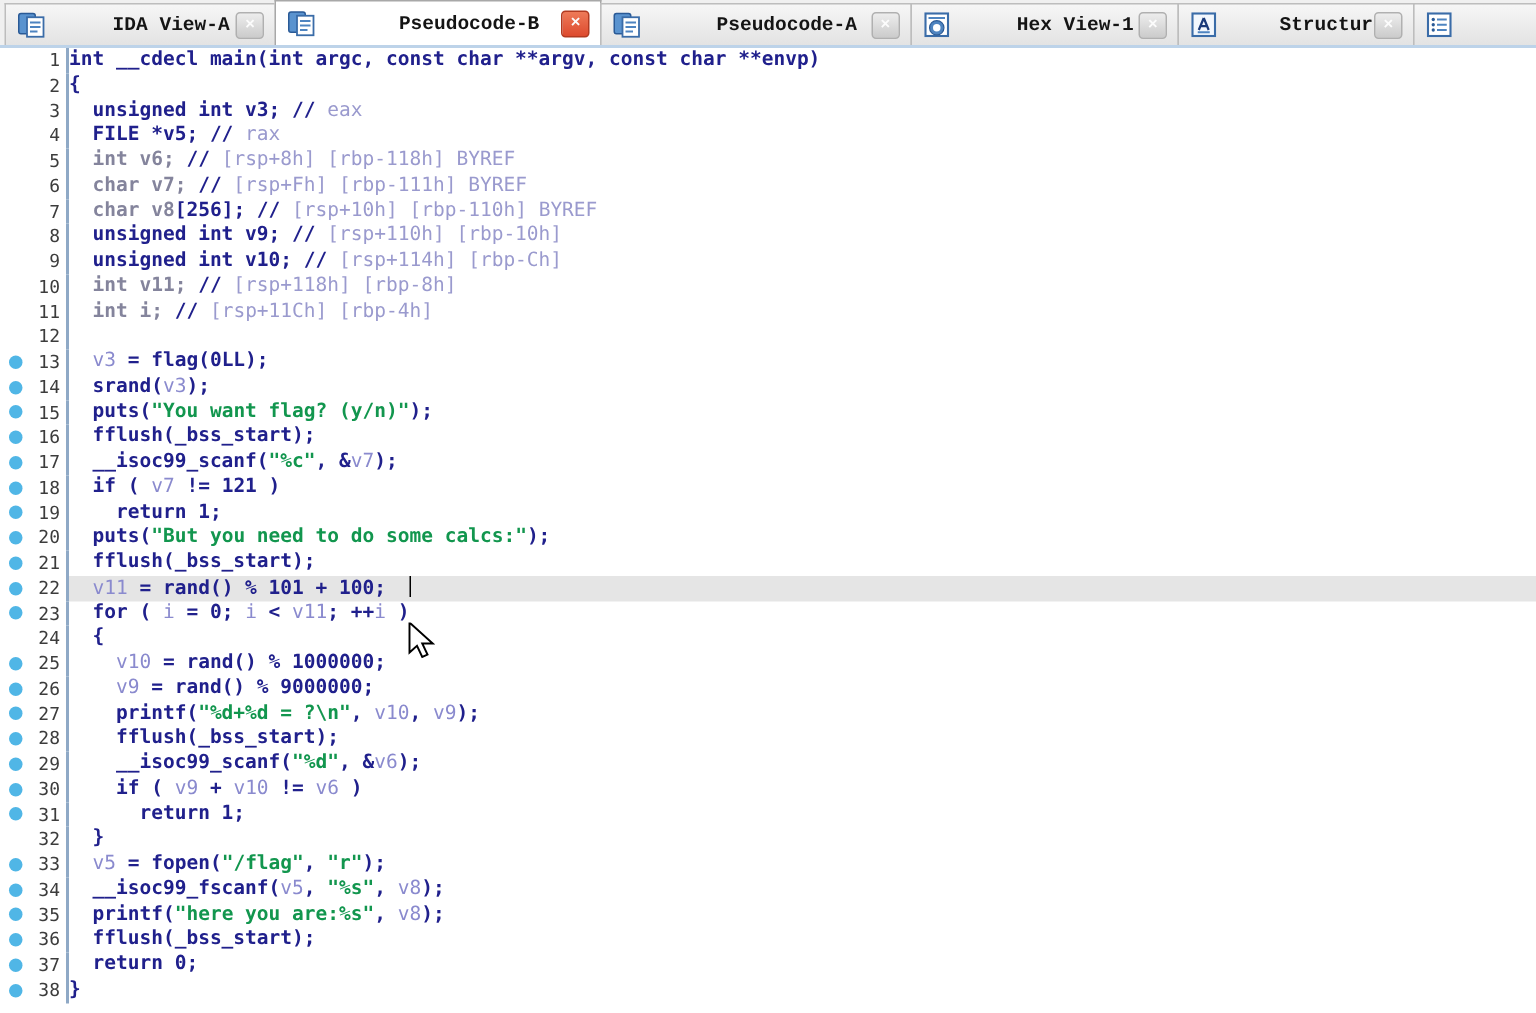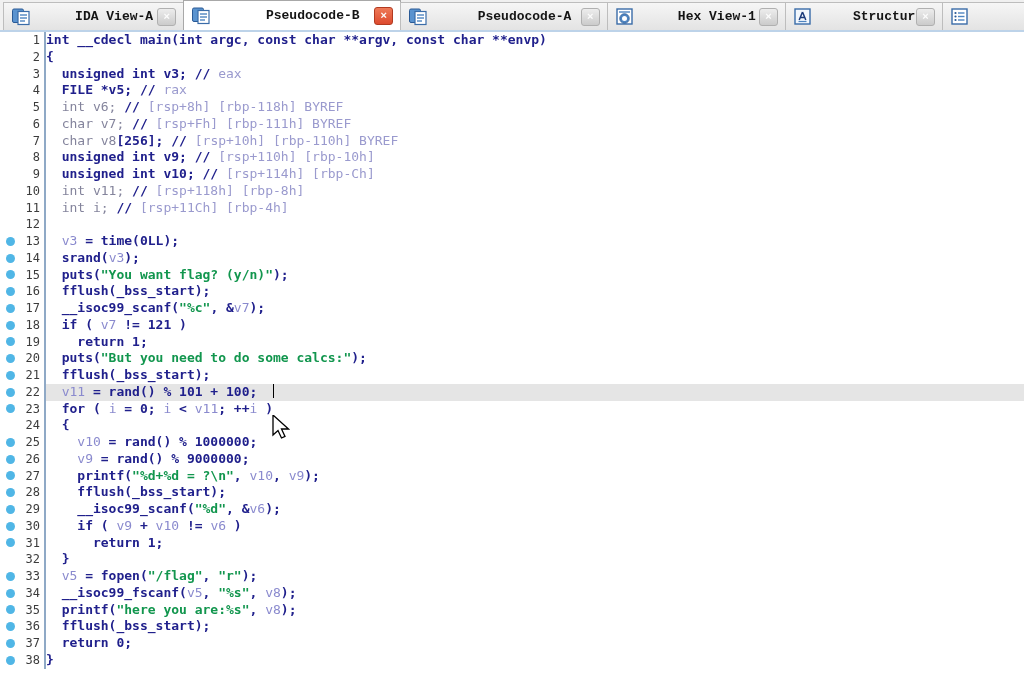--- a/index.html
+++ b/index.html
@@ -28,21 +28,21 @@
   .row{display:flex;height:16.75px;line-height:16.75px;}
   .gutter{width:44px;flex:none;position:relative;border-right:2px solid var(--gutter);}
   .dot{position:absolute;left:6px;top:50%;margin-top:-4.5px;width:9px;height:9px;
        border-radius:50%;background:var(--dot);}
   .num{position:absolute;right:4px;top:0;font-size:12px;font-weight:normal;color:var(--num);}
   .code{flex:1;white-space:pre;font-size:13px;font-weight:bold;color:var(--kw);}
   .code.hl{background:var(--hl);}
   .seg-kw{color:var(--kw);}
   .seg-var{color:var(--var);font-weight:normal;}
   .seg-com{color:var(--com);font-weight:normal;}
-  .seg-gray{color:var(--gray);font-weight:normal;margin-top:48px;}
+  .seg-gray{color:var(--gray);font-weight:bold;margin-top:48px;}
   .seg-str{color:var(--str);}
   .caret{display:inline-block;width:1.5px;height:14px;background:#000;vertical-align:-2px;}
   .mouse{position:absolute;left:272px;top:383px;z-index:5;}
 </style>
 </head>
 <body>
 
 <div class="tabbar">
     <div class="tab" style="width: 186px;">
     <span class="tab-icon">
@@ -209,21 +209,21 @@
 
       <span class="num">12</span>
     </span>
     <span class="code"></span>
   </div>
     <div class="row">
     <span class="gutter">
       <span class="dot"></span>
       <span class="num">13</span>
     </span>
-    <span class="code"><span class="seg-kw">  </span><span class="seg-var">v3</span><span class="seg-kw"> = time(0LL);</span></span>
+    <span class="code"><span class="seg-kw">  </span><span class="seg-var">v3</span><span class="seg-kw"> = flag(0LL);</span></span>
   </div>
     <div class="row">
     <span class="gutter">
       <span class="dot"></span>
       <span class="num">14</span>
     </span>
     <span class="code"><span class="seg-kw">  srand(</span><span class="seg-var">v3</span><span class="seg-kw">);</span></span>
   </div>
     <div class="row">
     <span class="gutter">

